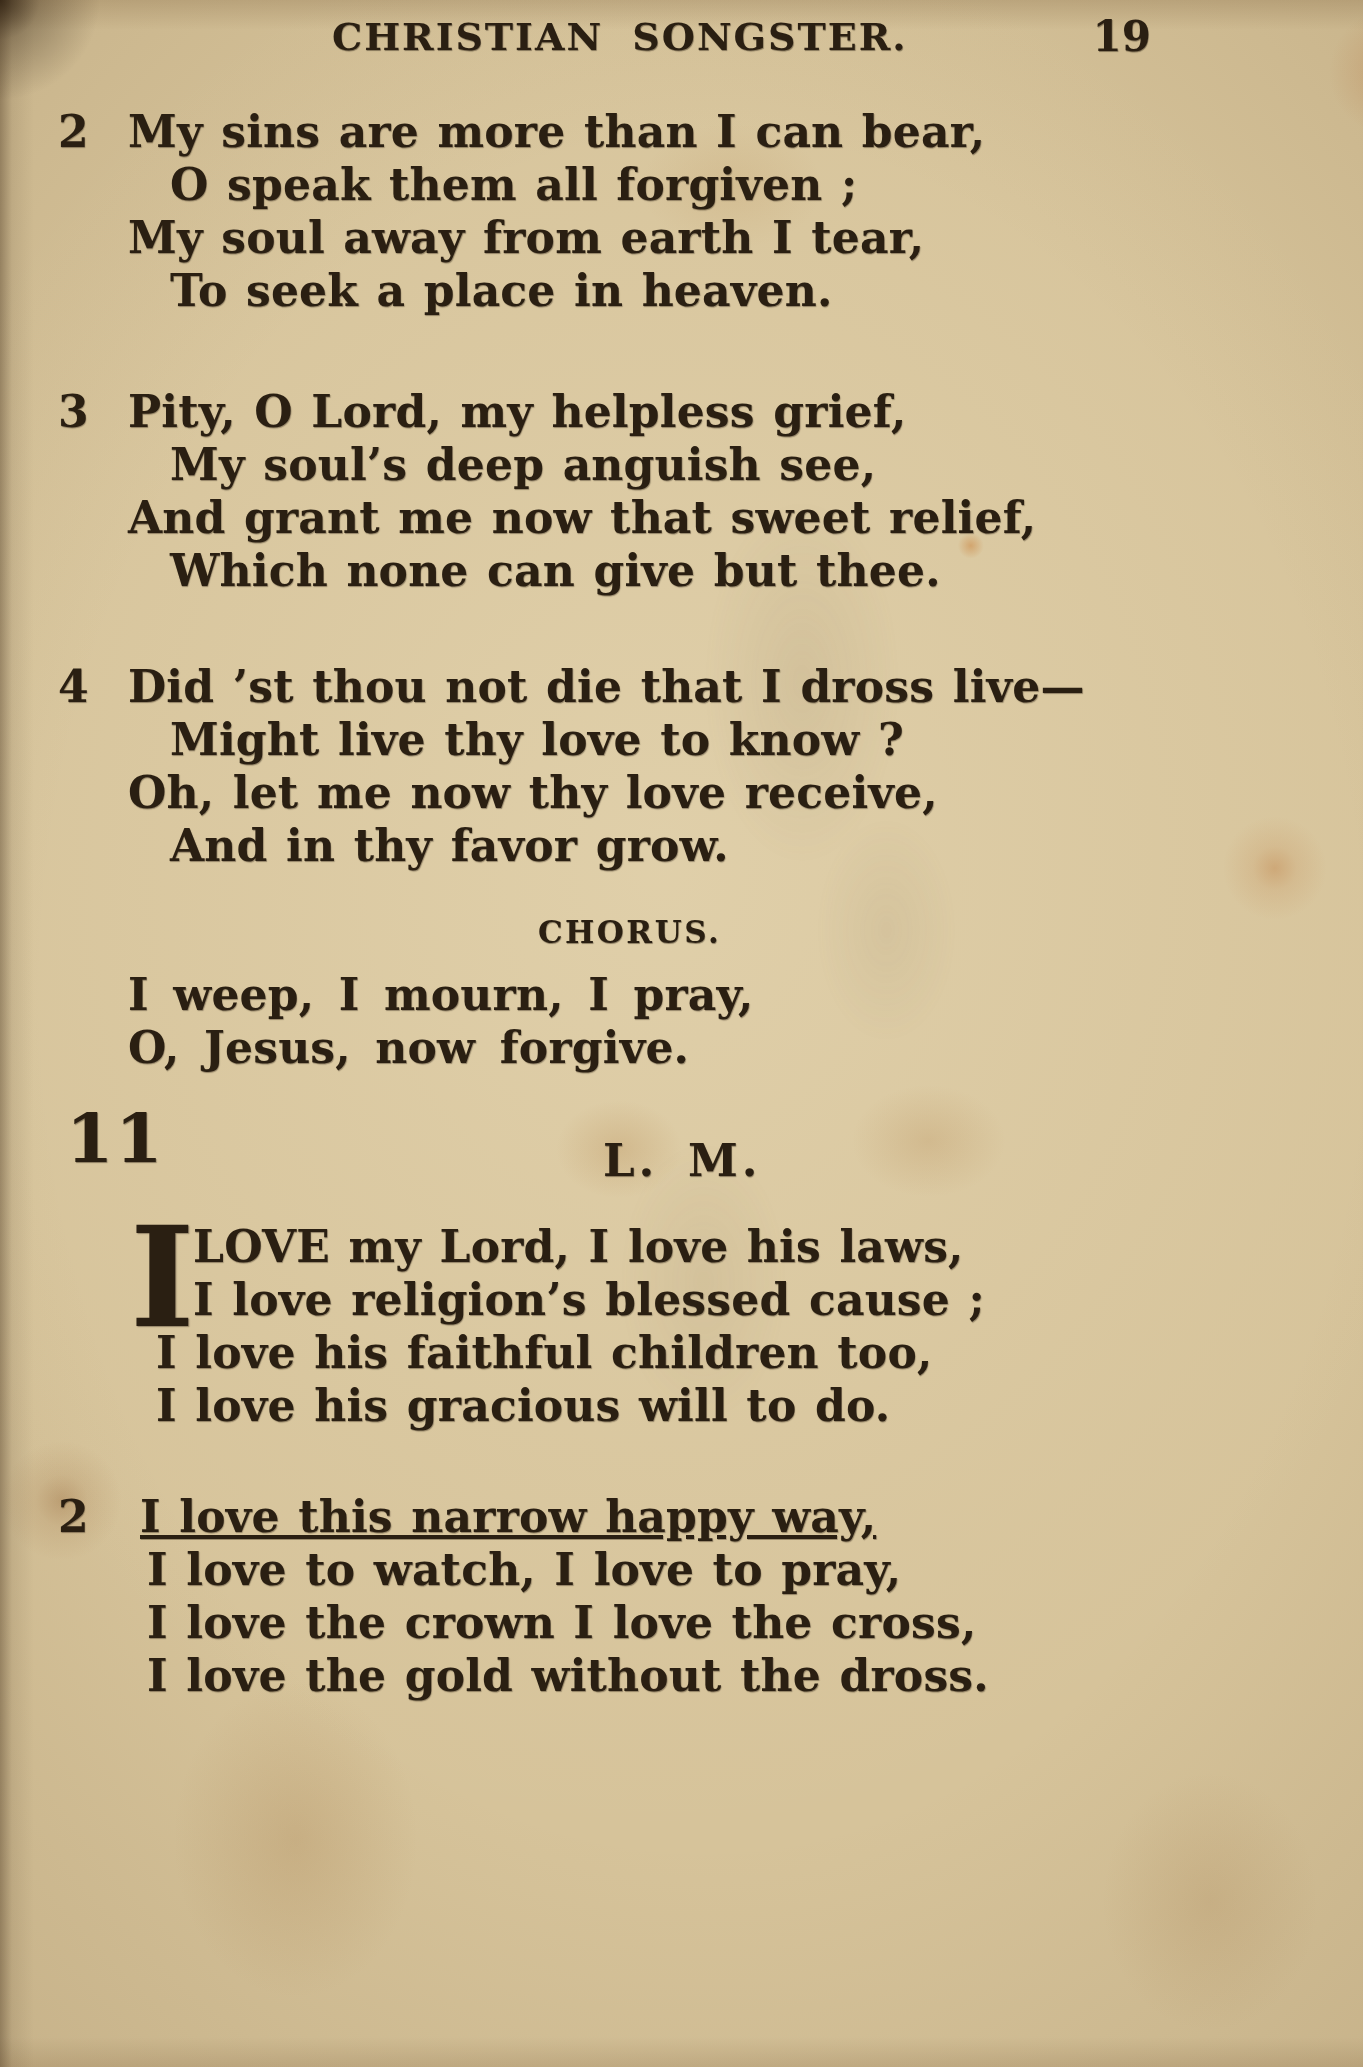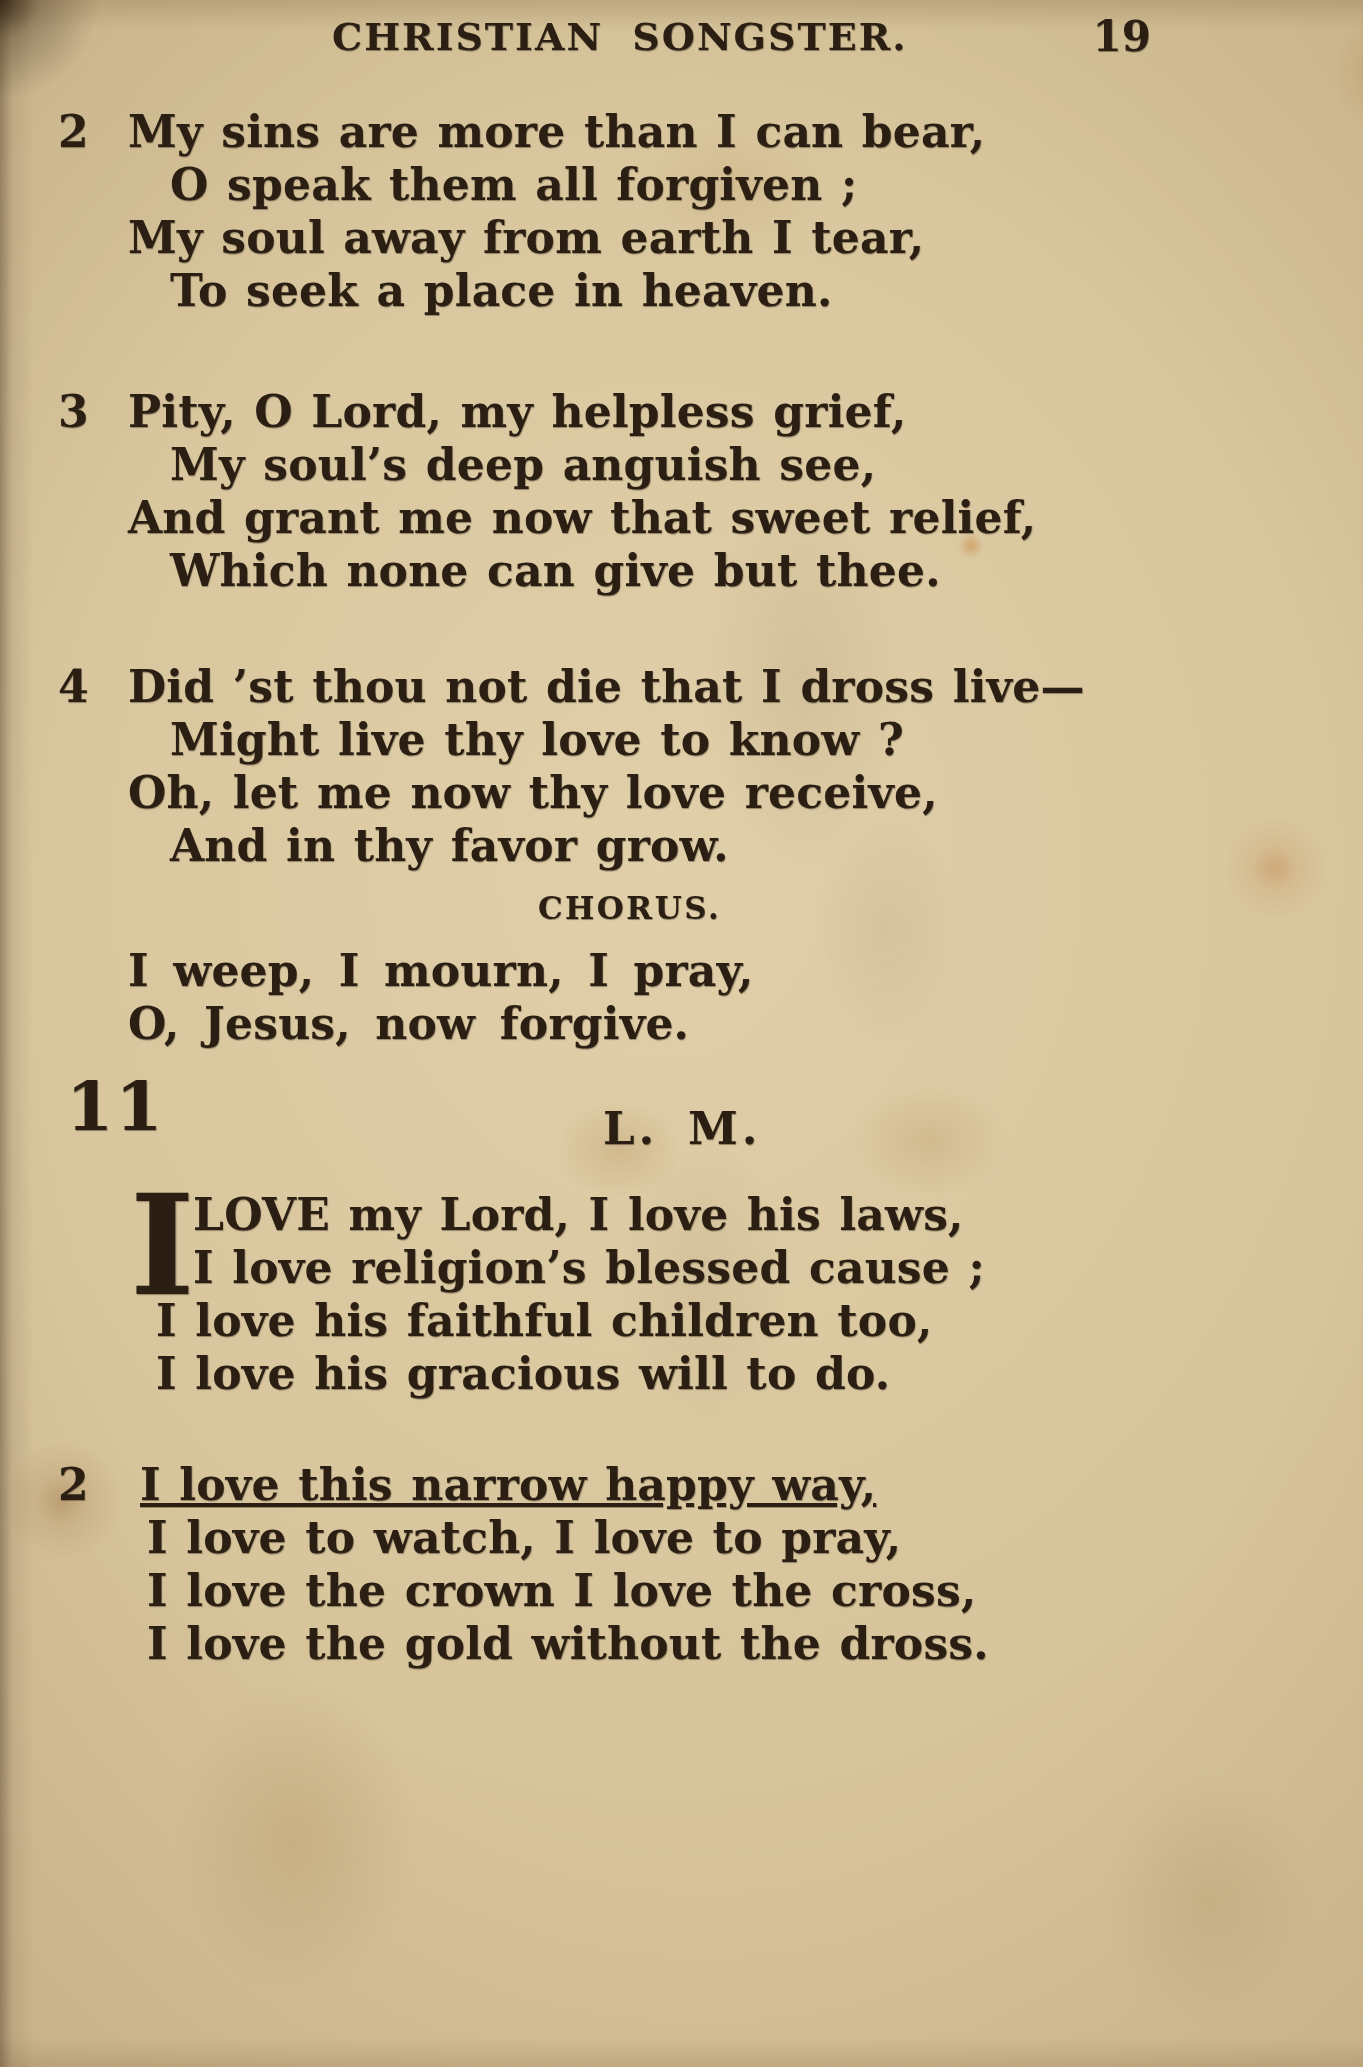--- a/index.html
+++ b/index.html
@@ -88,31 +88,31 @@
     text-shadow: 0.6px 0.9px 1px rgba(42,31,18,0.40);
   }
   .vnum { position: absolute; left: 0; top: 0; }
   .vline.indent { margin-left: 42px; }
 
   .m-first  { margin-top: 41px; }   
   .m-verse3 { margin-top: 68px; }
   .m-verse4 { margin-top: 63px; }
 
   .chorus-heading {
-    margin-top: 16px;
+    margin-top: 40px;
     margin-left: 52.2%; transform: translateX(-50%);
     display: inline-block;
     font-size: 31px; font-weight: 700;
     letter-spacing: 2.5px;
     line-height: 40px;
     text-shadow: 0.5px 0.7px 0.8px rgba(42,31,18,0.45);
   }
   .chorus { margin-top: 16px; word-spacing: 9px; }
 
-  .hymn-header { position: relative; margin-top: 20px; height: 118px; }
+  .hymn-header { position: relative; margin-top: 28px; height: 118px; }
   .hymn-number {
     position: absolute; left: 8px; top: 0;
     font-size: 68px; font-weight: 700; line-height: 72px;
     letter-spacing: 2px;
     text-shadow: 0.8px 1px 1px rgba(42,31,18,0.45);
   }
   .hymn-meter {
     position: absolute; left: 57%; transform: translateX(-50%);
     top: 32px;
     font-size: 45px; font-weight: 700;

